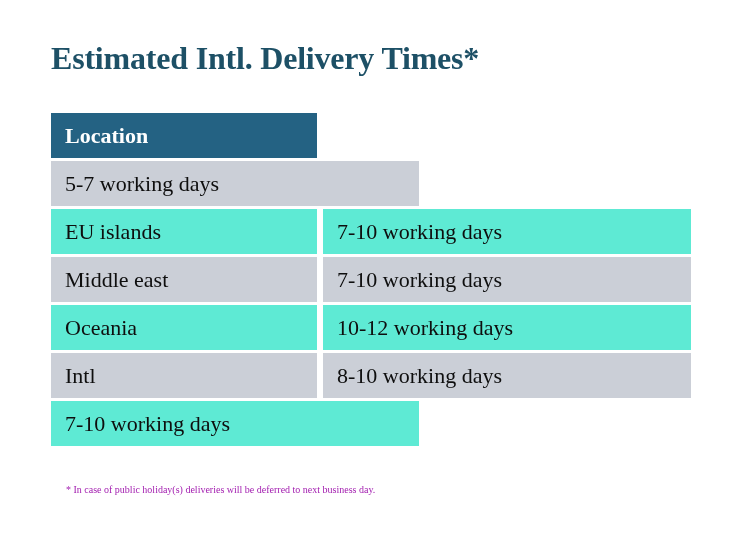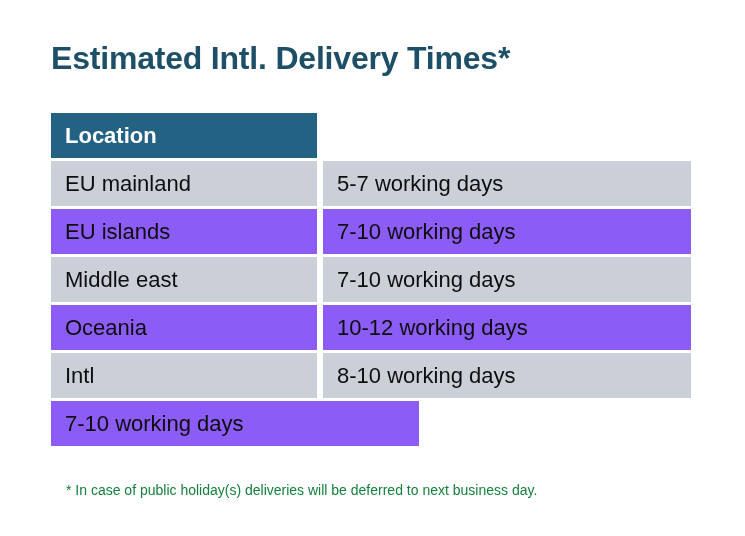--- a/index.html
+++ b/index.html
@@ -14,20 +14,21 @@
     font-family: "Liberation Sans", sans-serif;
     -webkit-font-smoothing: antialiased;
   }
 
   .page {
     position: relative;
     width: 745px;
     height: 536px;
     background: #ffffff;
     box-sizing: border-box;
+    font-family: Liberation Serif, serif;
   }
 
   
   .title {
     position: absolute;
     left: 51px;
     top: 38px;
     font-size: 32px;
     font-weight: 700;
     letter-spacing: -0.2px;
@@ -80,49 +81,48 @@
     color: #ffffff;
     font-weight: 700;
     font-size: 22px;
   }
 
   .row.shade-dark .cell {
     background: #cbcfd7;
   }
 
   .row.shade-light .cell {
-    background: #8b5cf6;
+    background: #5eead4;
   }
 
   
   .footnote {
     position: absolute;
     left: 66px;
     top: 479px;
-    font-size: 14px;
-    color: #15803d;
+    font-size: 10px;
+    color: #a21caf;
     line-height: 22px;
     white-space: nowrap;
   }
 </style>
 </head>
 <body>
 
 <div class="page">
 
   <div class="title">Estimated Intl. Delivery Times*</div>
 
   <div class="table">
 
     <div class="row header-row">
       <div class="cell col-location">Location</div>
     </div>
 
     <div class="row shade-dark">
-      <div class="cell col-location">EU mainland</div>
       <div class="cell col-delivery">5-7 working days</div>
     </div>
 
     <div class="row shade-light">
       <div class="cell col-location">EU islands</div>
       <div class="cell col-delivery">7-10 working days</div>
     </div>
 
     <div class="row shade-dark">
       <div class="cell col-location">Middle east</div>

